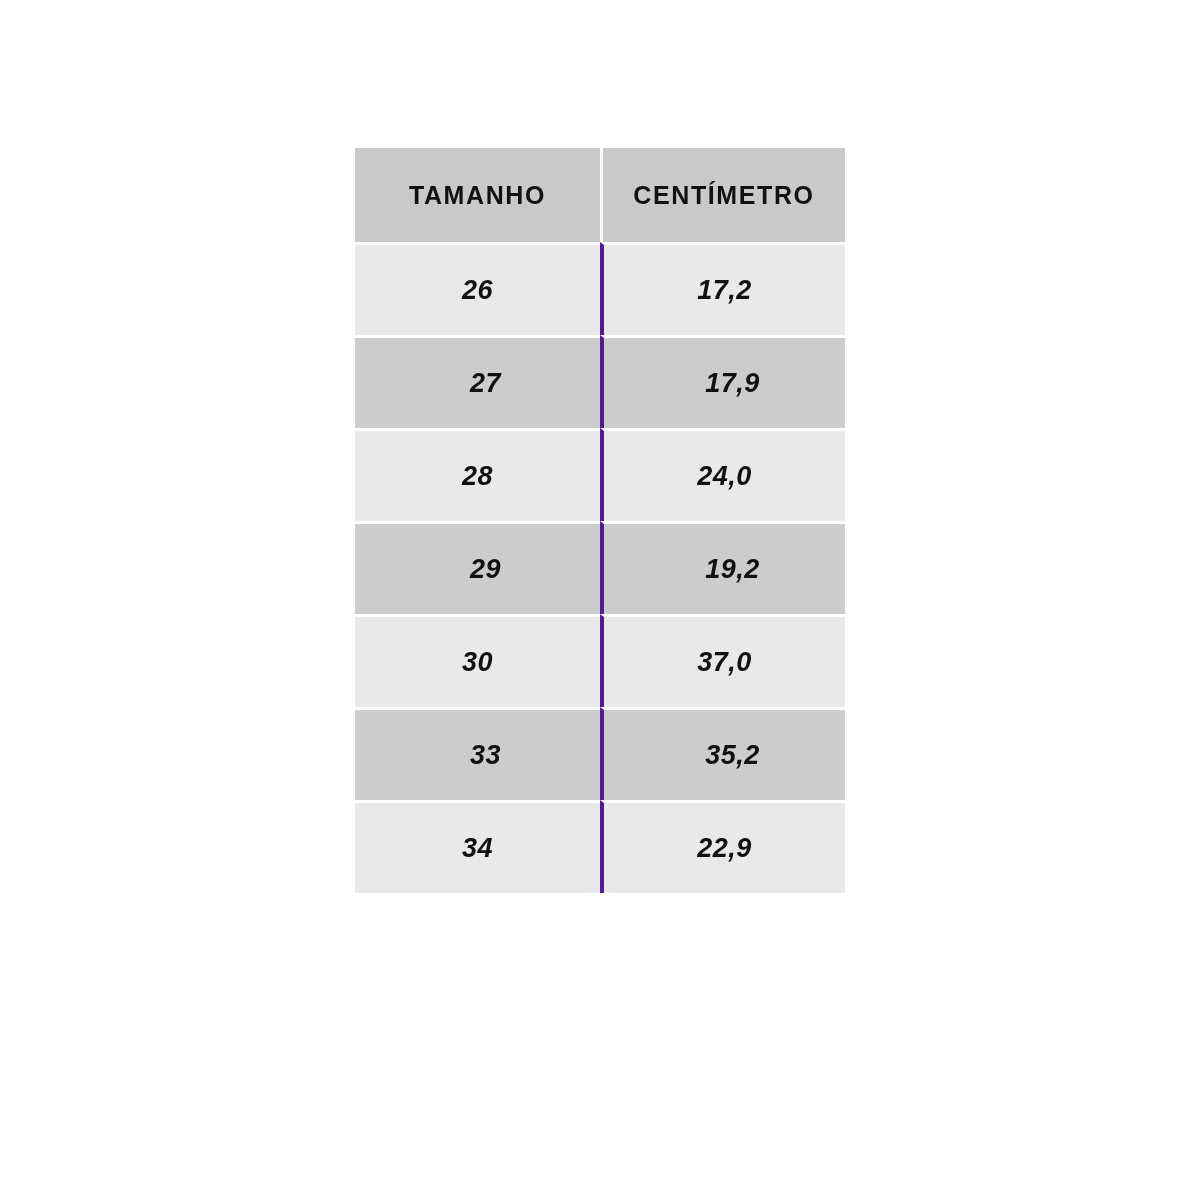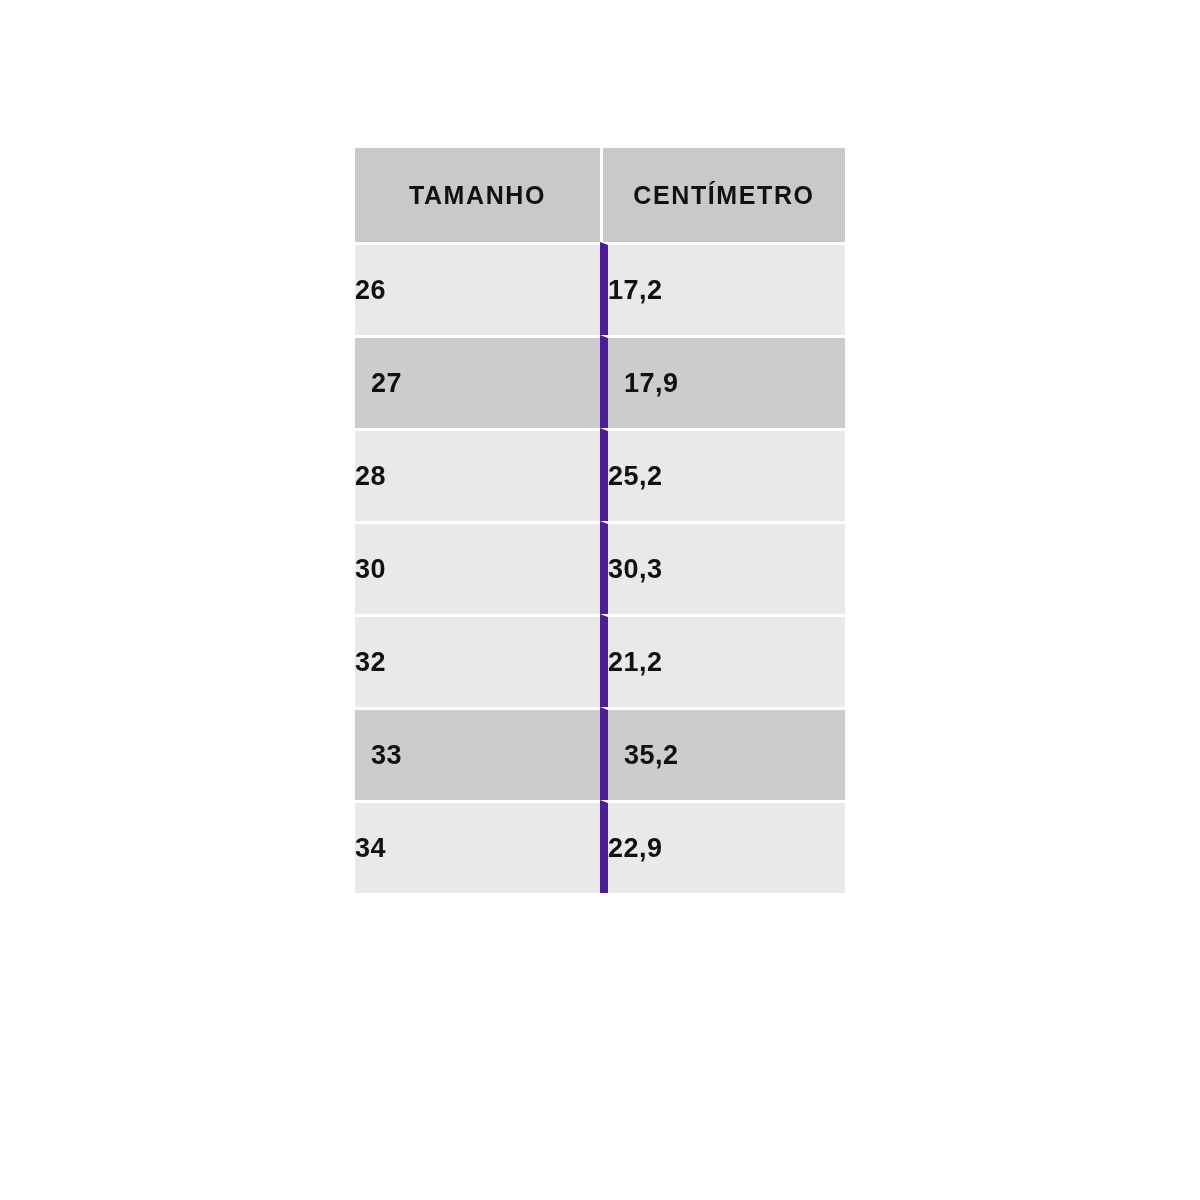--- a/index.html
+++ b/index.html
@@ -42,25 +42,27 @@
     padding: 0;
   }
   #size-table th.col-sep { border-left: 3px solid #ffffff; margin-left: 12px; }
 
   #size-table td {
     height: 90px;
     color: #111111;
     font-size: 27px;
     font-weight: bold;
     letter-spacing: 0.5px;
+    text-align: center;
     vertical-align: middle;
     border: none;
     padding: 0;
+    font-style: italic;
   }
-  #size-table td.col-sep { border-left: 8px solid #4c1d95; }
+  #size-table td.col-sep { border-left: 4px solid #4c1d95; }
 
   #size-table tr.row-light td { background: #e9e9e9; }
   #size-table tr.row-dark  td { background: #cccccc; padding-left: 16px; }
 
   #size-table tbody tr td { border-top: 3px solid #ffffff; }
 </style>
 </head>
 <body>
 
 <div id="page">
@@ -79,29 +81,29 @@
       <tr class="row-light">
         <td>26</td>
         <td class="col-sep">17,2</td>
       </tr>
       <tr class="row-dark">
         <td>27</td>
         <td class="col-sep">17,9</td>
       </tr>
       <tr class="row-light">
         <td>28</td>
-        <td class="col-sep">25,2</td>
+        <td class="col-sep">24,0</td>
+      </tr>
+      <tr class="row-dark">
+        <td>29</td>
+        <td class="col-sep">19,2</td>
       </tr>
       <tr class="row-light">
         <td>30</td>
-        <td class="col-sep">30,3</td>
-      </tr>
-      <tr class="row-light">
-        <td>32</td>
-        <td class="col-sep">21,2</td>
+        <td class="col-sep">37,0</td>
       </tr>
       <tr class="row-dark">
         <td>33</td>
         <td class="col-sep">35,2</td>
       </tr>
       <tr class="row-light">
         <td>34</td>
         <td class="col-sep">22,9</td>
       </tr>
     </tbody>

